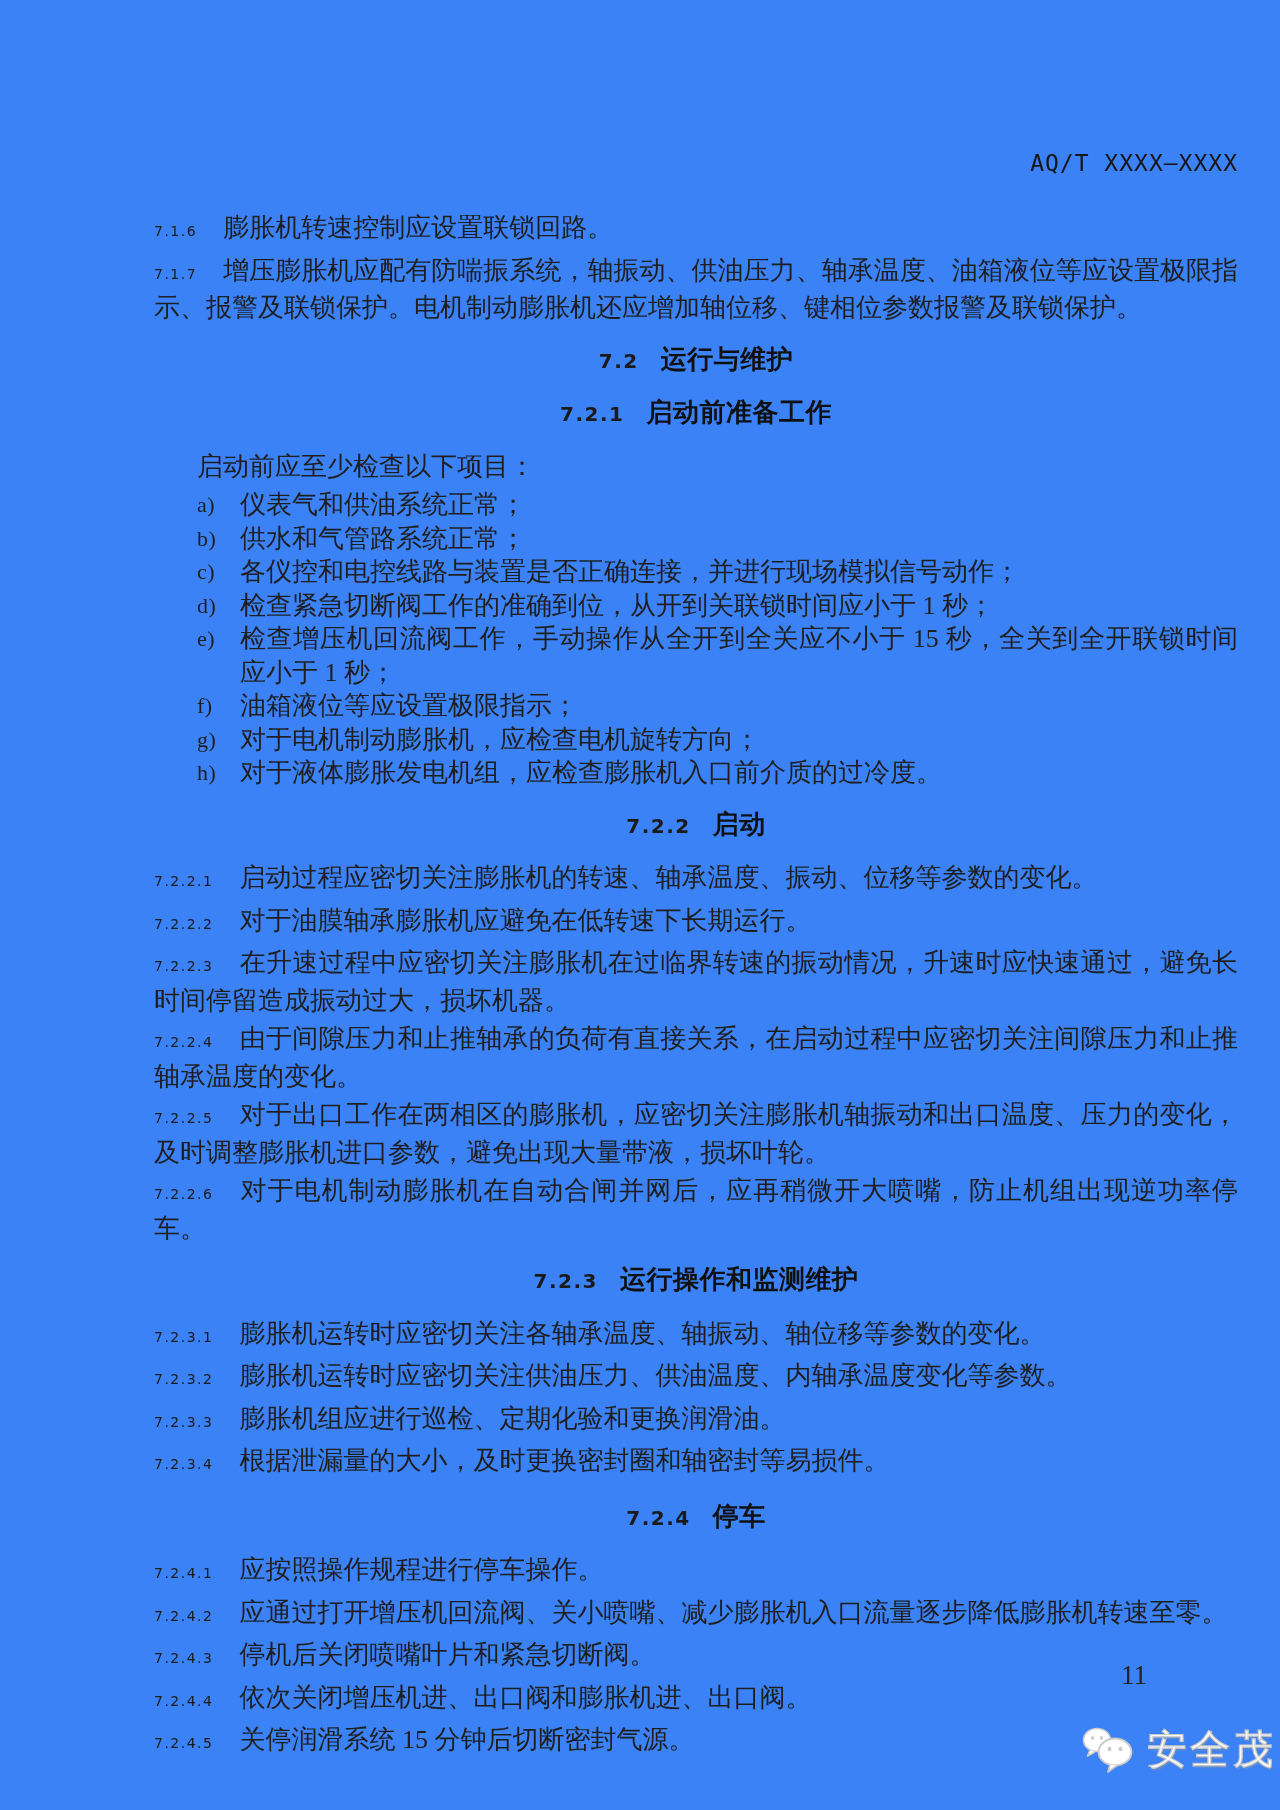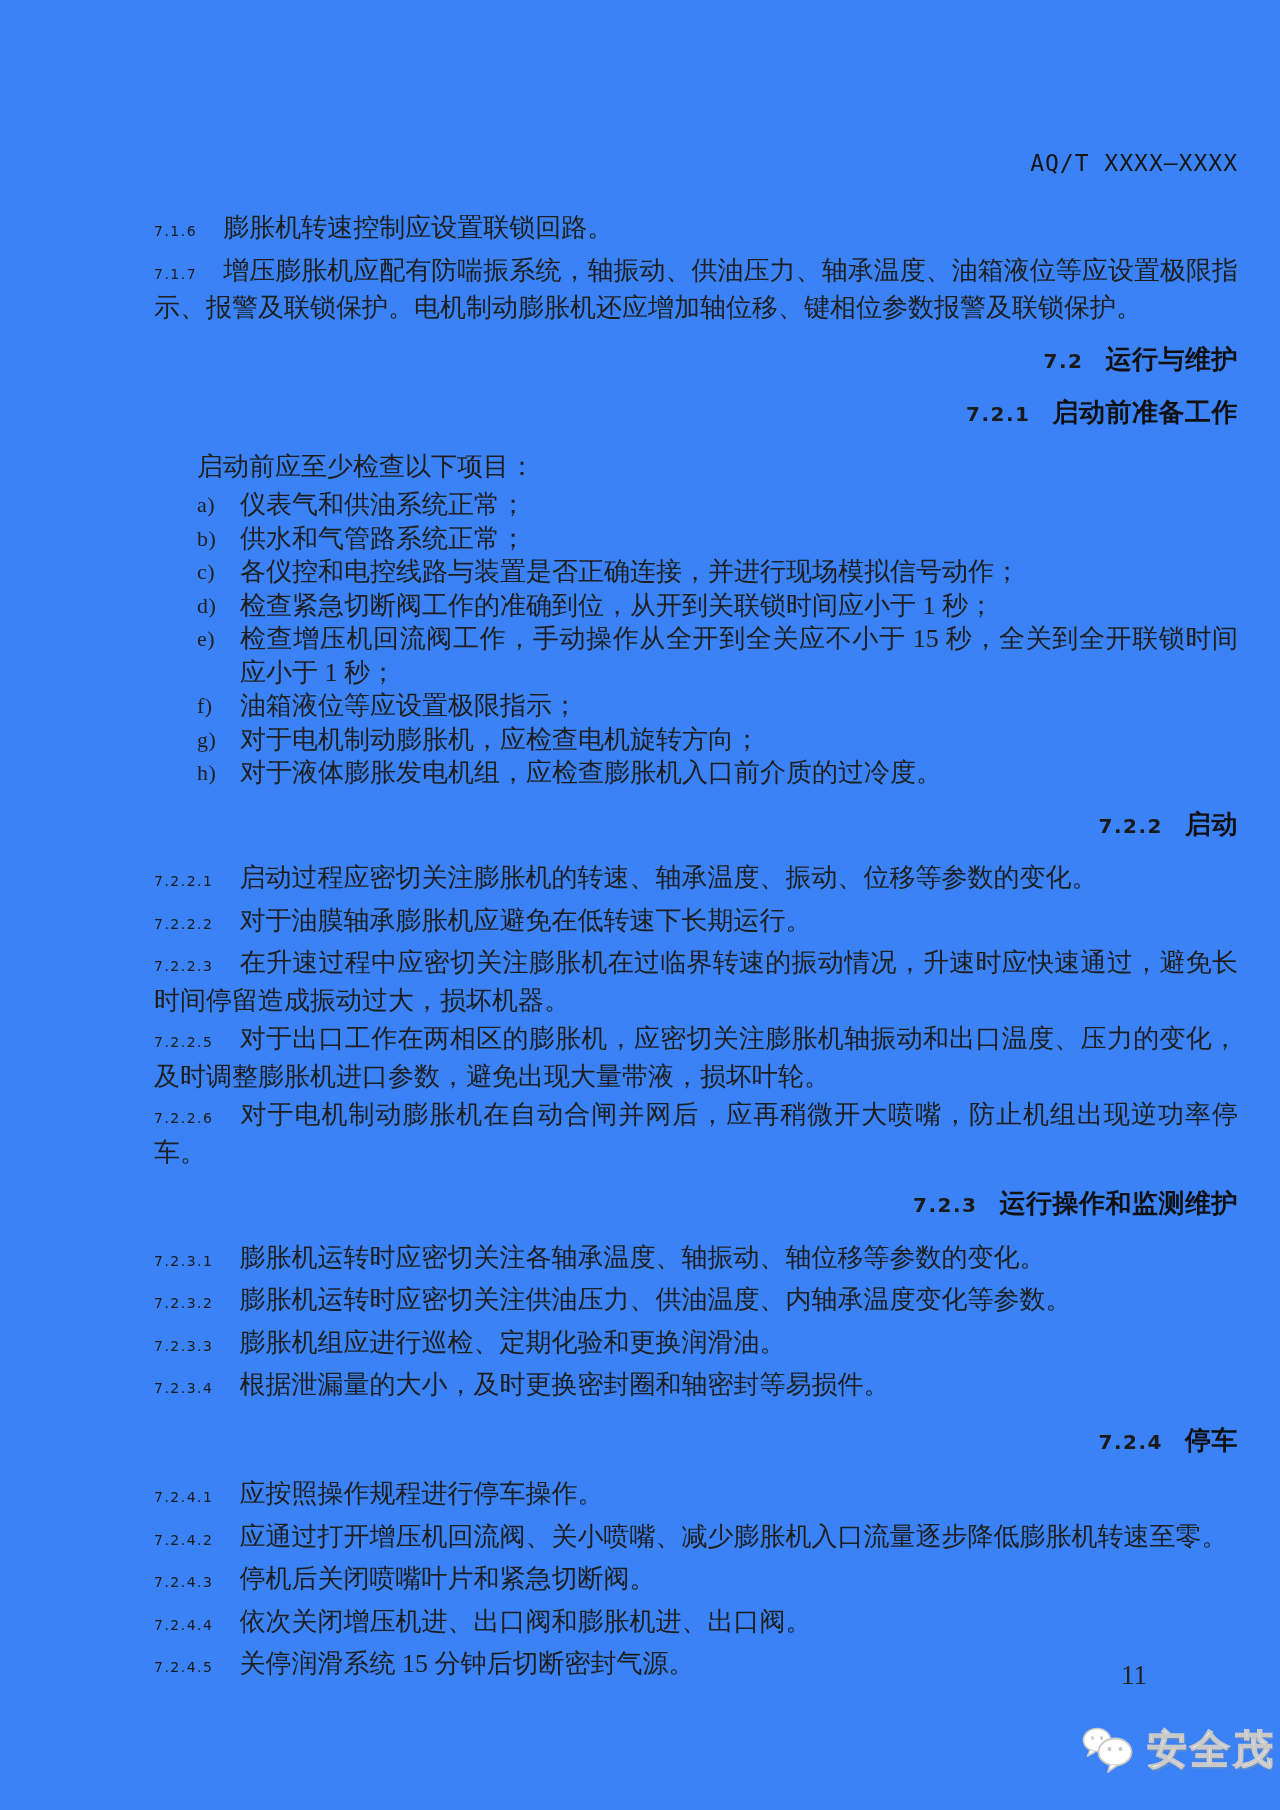--- a/index.html
+++ b/index.html
@@ -20,42 +20,42 @@
   }
   .clause { margin:5px 0; }
   .num {
     font-family:"DejaVu Sans","Liberation Sans",sans-serif;
     font-size:14px; letter-spacing:1.5px; margin-right:26px;
     color:#1a1a1a; white-space:nowrap;
   }
   .heading {
     font-family:"Liberation Sans","DejaVu Sans",sans-serif;
     font-weight:bold; color:#101010; margin:18px 0;
-    text-align:right; letter-spacing:0.5px;
+    text-align:center; letter-spacing:0.5px;
   }
   .heading .num { font-size:20px; font-weight:bold; margin-right:22px; }
   .lead { margin:5px 0; padding-left:43px; }
   .item { margin:0; padding-left:86px; position:relative; }
   .item .label {
     position:absolute; left:43px; top:0;
     font-size:22px; letter-spacing:0.5px;
   }
   .pageno {
     position:absolute; top:1660px; right:133px;
     font-size:27px; color:#222;
   }
   .watermark {
     position:absolute; left:1080px; top:1724px;
     display:flex; align-items:center; gap:9px;
     user-select:none;
   }
   .wm-icon { display:block; }
   .wm-text {
     font-family:"Liberation Sans","DejaVu Sans",sans-serif;
-    font-weight:bold; font-size:40px; line-height:1;
+    font-weight:normal; font-size:40px; line-height:1;
     color:#fbfbfb;
     -webkit-text-stroke:1.2px #c9c9c9;
     text-shadow:1px 1.5px 2px rgba(150,150,150,0.55);
     letter-spacing:3px; white-space:nowrap;
   }
 </style>
 </head>
 <body>
 
 <div class="page">
@@ -75,20 +75,21 @@
       <p class="item"><span class="label">c)</span><span class="txt">各仪控和电控线路与装置是否正确连接，并进行现场模拟信号动作；</span></p>
       <p class="item"><span class="label">d)</span><span class="txt">检查紧急切断阀工作的准确到位，从开到关联锁时间应小于 1 秒；</span></p>
       <p class="item"><span class="label">e)</span><span class="txt">检查增压机回流阀工作，手动操作从全开到全关应不小于 15 秒，全关到全开联锁时间应小于 1 秒；</span></p>
       <p class="item"><span class="label">f)</span><span class="txt">油箱液位等应设置极限指示；</span></p>
       <p class="item"><span class="label">g)</span><span class="txt">对于电机制动膨胀机，应检查电机旋转方向；</span></p>
       <p class="item"><span class="label">h)</span><span class="txt">对于液体膨胀发电机组，应检查膨胀机入口前介质的过冷度。</span></p>
       <p class="heading"><span class="num">7.2.2</span><span class="htxt">启动</span></p>
       <p class="clause"><span class="num">7.2.2.1</span><span class="txt">启动过程应密切关注膨胀机的转速、轴承温度、振动、位移等参数的变化。</span></p>
       <p class="clause"><span class="num">7.2.2.2</span><span class="txt">对于油膜轴承膨胀机应避免在低转速下长期运行。</span></p>
       <p class="clause"><span class="num">7.2.2.3</span><span class="txt">在升速过程中应密切关注膨胀机在过临界转速的振动情况，升速时应快速通过，避免长时间停留造成振动过大，损坏机器。</span></p>
+      <p class="clause"><span class="num">7.2.2.4</span><span class="txt">由于间隙压力和止推轴承的负荷有直接关系，在启动过程中应密切关注间隙压力和止推轴承温度的变化。</span></p>
       <p class="clause"><span class="num">7.2.2.5</span><span class="txt">对于出口工作在两相区的膨胀机，应密切关注膨胀机轴振动和出口温度、压力的变化，及时调整膨胀机进口参数，避免出现大量带液，损坏叶轮。</span></p>
       <p class="clause"><span class="num">7.2.2.6</span><span class="txt">对于电机制动膨胀机在自动合闸并网后，应再稍微开大喷嘴，防止机组出现逆功率停车。</span></p>
       <p class="heading"><span class="num">7.2.3</span><span class="htxt">运行操作和监测维护</span></p>
       <p class="clause"><span class="num">7.2.3.1</span><span class="txt">膨胀机运转时应密切关注各轴承温度、轴振动、轴位移等参数的变化。</span></p>
       <p class="clause"><span class="num">7.2.3.2</span><span class="txt">膨胀机运转时应密切关注供油压力、供油温度、内轴承温度变化等参数。</span></p>
       <p class="clause"><span class="num">7.2.3.3</span><span class="txt">膨胀机组应进行巡检、定期化验和更换润滑油。</span></p>
       <p class="clause"><span class="num">7.2.3.4</span><span class="txt">根据泄漏量的大小，及时更换密封圈和轴密封等易损件。</span></p>
       <p class="heading"><span class="num">7.2.4</span><span class="htxt">停车</span></p>
       <p class="clause"><span class="num">7.2.4.1</span><span class="txt">应按照操作规程进行停车操作。</span></p>
       <p class="clause"><span class="num">7.2.4.2</span><span class="txt">应通过打开增压机回流阀、关小喷嘴、减少膨胀机入口流量逐步降低膨胀机转速至零。</span></p>

